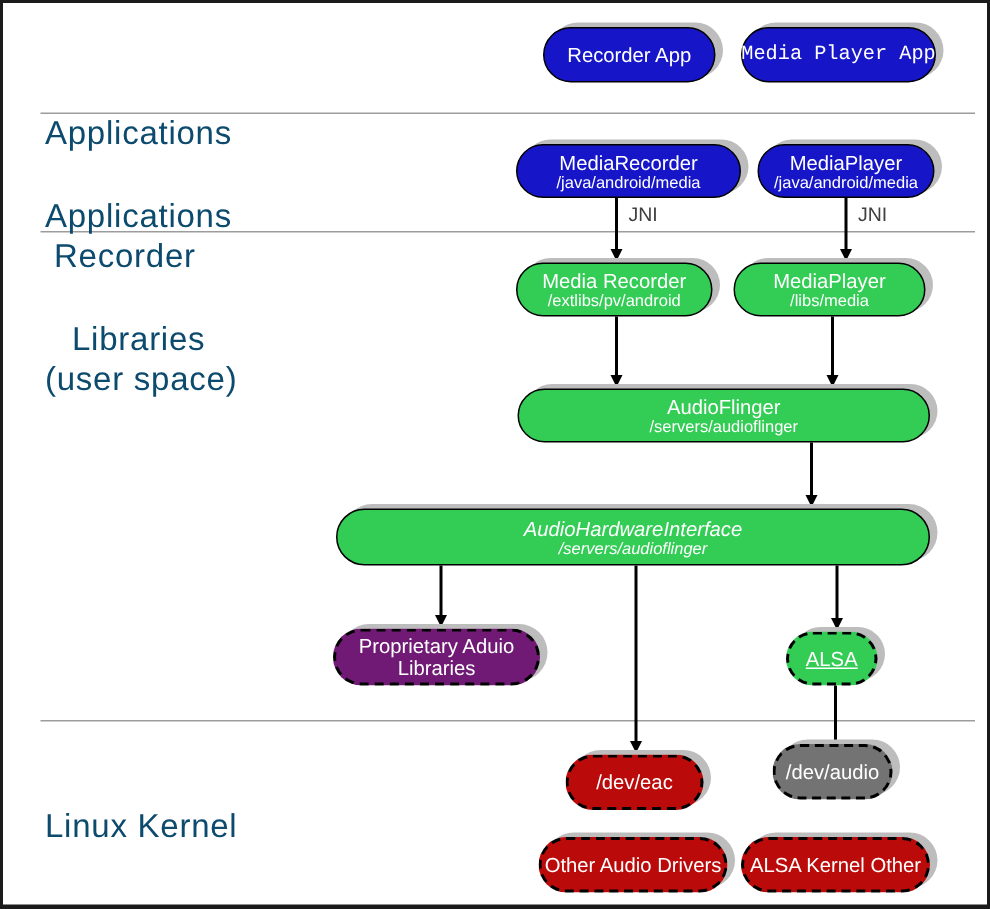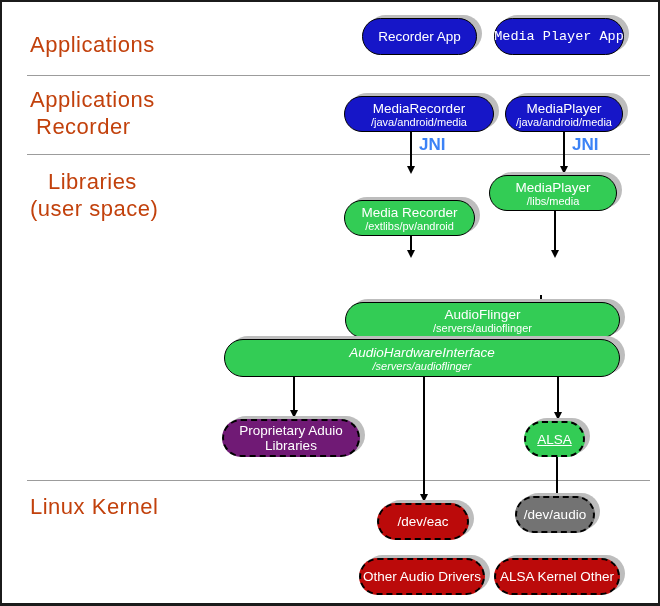--- a/index.html
+++ b/index.html
@@ -3,22 +3,22 @@
 <meta charset="utf-8">
 <style>
   html,body { margin:0; padding:0; background:#ffffff; }
   body { font-family:"Liberation Sans", sans-serif; }
   .frame {
     position:relative; width:660px; height:606px; box-sizing:border-box;
     border:2px solid #1b1b1b; border-bottom-width:3px;
     background:#ffffff; overflow:hidden;
   }
   .layer-label-line {
-    position:absolute; color:#c2410c; font-size:22px; line-height:24px;
-    white-space:nowrap; letter-spacing:0.5px;
+    position:absolute; color:#0c4a6e; font-size:22px; line-height:24px;
+    white-space:nowrap; letter-spacing:0.5px;margin-top:44px;
   }
   .divider { position:absolute; height:1px; background:#9c9c9c; }
   .pill {
     position:absolute; box-sizing:border-box;
     display:flex; flex-direction:column; align-items:center; justify-content:center;
     color:#ffffff; text-align:center; border-radius:19px;
     box-shadow:5px -3px 0 0 #bdbdbd;
   }
   .pill.solid  { border:1.5px solid #000000; }
   .pill.dashed { border:2px dashed #000000; }
@@ -27,21 +27,21 @@
   .edge { position:absolute; }
   .edge .line {
     position:absolute; left:0; top:0; width:1.5px; background:#000000;
   }
   .edge .head {
     position:absolute; left:-3.5px; width:0; height:0;
     border-left:4.5px solid transparent; border-right:4.5px solid transparent;
     border-top:8px solid #000000;
   }
   .edge-label {
-    position:absolute; font-size:17px; color:#3b82f6; white-space:nowrap;font-weight:bold;
+    position:absolute; font-size:13px; color:#404040; white-space:nowrap;
   }
 </style>
 </head>
 <body>
 
 <div class="frame">
   <div id="dividers-layer">
       <div class="divider" style="left: 25px; top: 73px; width: 623px;"></div>
       <div class="divider" style="left: 25px; top: 152px; width: 623px;"></div>
       <div class="divider" style="left: 25px; top: 478px; width: 623px;"></div>
@@ -102,29 +102,29 @@
         <div class="title">Media Player App</div>
       </div>
       <div class="pill solid" style="left: 342px; top: 94px; width: 150px; height: 36px; background: rgb(22, 22, 200);">
         <div class="title">MediaRecorder</div>
         <div class="subtitle">/java/android/media</div>
       </div>
       <div class="pill solid" style="left: 503px; top: 94px; width: 118px; height: 36px; background: rgb(22, 22, 200);">
         <div class="title">MediaPlayer</div>
         <div class="subtitle">/java/android/media</div>
       </div>
-      <div class="pill solid" style="left: 342px; top: 173px; width: 131px; height: 36px; background: rgb(51, 204, 85); margin-top: 25px;">
+      <div class="pill solid" style="left: 342px; top: 173px; width: 131px; height: 36px; background: rgb(51, 204, 85);">
         <div class="title">Media Recorder</div>
         <div class="subtitle">/extlibs/pv/android</div>
       </div>
       <div class="pill solid" style="left: 487px; top: 173px; width: 128px; height: 36px; background: rgb(51, 204, 85);">
         <div class="title">MediaPlayer</div>
         <div class="subtitle">/libs/media</div>
       </div>
-      <div class="pill solid" style="left: 343px; top: 257px; width: 275px; height: 36px; background: rgb(51, 204, 85); margin-top: 43px;">
+      <div class="pill solid" style="left: 343px; top: 257px; width: 275px; height: 36px; background: rgb(51, 204, 85);">
         <div class="title">AudioFlinger</div>
         <div class="subtitle">/servers/audioflinger</div>
       </div>
       <div class="pill solid" style="left: 222px; top: 337px; width: 396px; height: 38px; background: rgb(51, 204, 85); font-style: italic;">
         <div class="title">AudioHardwareInterface</div>
         <div class="subtitle">/servers/audioflinger</div>
       </div>
       <div class="pill dashed" style="left: 220px; top: 417px; width: 138px; height: 38px; background: #701a75;">
         <div class="title">Proprietary Aduio</div>
         <div class="title">Libraries</div>

